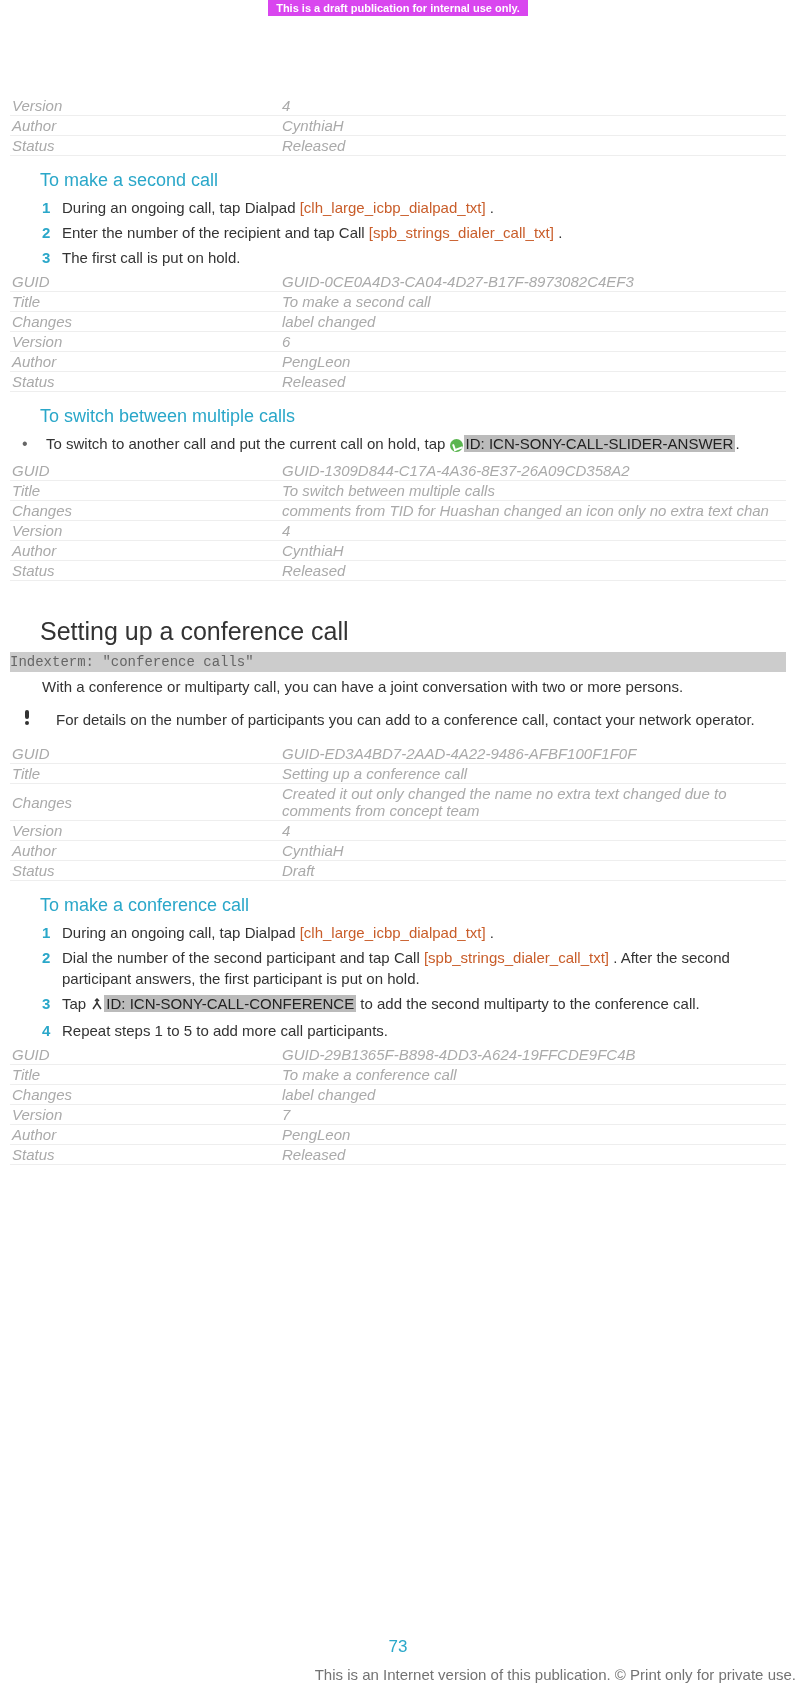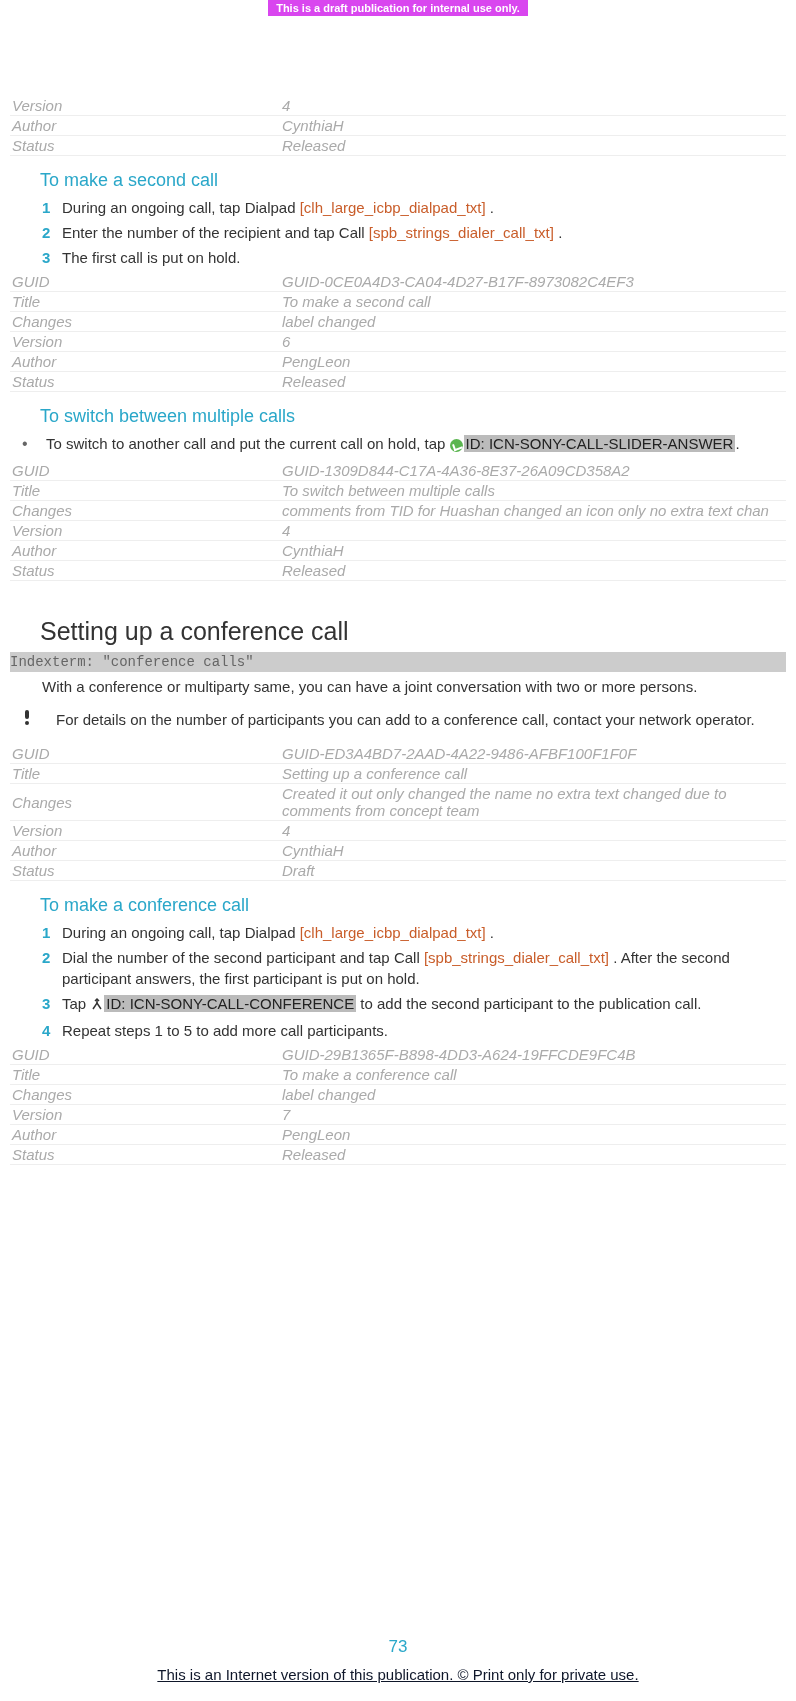--- a/index.html
+++ b/index.html
@@ -132,27 +132,26 @@
     .page-num {
       color: #2aa7c9;
       text-align: center;
       position: absolute;
       bottom: 44px;
       left: 0; right: 0;
       font-size: 17px;
       margin-top: 18px;
     }
     .footer {
-      color: #0f172a;
-      text-align: center;
+      color: #737373;
+      text-align: right;
       position: absolute;
       bottom: 18px;
       left: 0; right: 0;
       font-size: 15px;
-      text-decoration: underline;
     }
   </style>
 </head>
 <body>
 
 <div class="draft-banner">This is a draft publication for internal use only.</div>
 
 <div class="content">
 
   <table class="meta-table">
@@ -247,21 +246,21 @@
         </tr>
     <tr>
           <td>Status</td>
           <td>Released</td>
         </tr>
   </tbody>
     </table>
 
   <div class="big-title">Setting up a conference call</div>
   <div class="indexterm">Indexterm: "conference calls"</div>
-  <div class="body-text">With a conference or multiparty same, you can have a joint conversation with two or more persons.</div>
+  <div class="body-text">With a conference or multiparty call, you can have a joint conversation with two or more persons.</div>
   <div class="tip-row">
     <div class="tip-icon">
       <svg width="10" height="16" viewBox="0 0 10 16">
           <rect x="3" y="1" width="4" height="9" rx="2" fill="#333"></rect>
           <circle cx="5" cy="14" r="2" fill="#333"></circle>
         </svg>
     </div>
     <div class="tip-text">For details on the number of participants you can add to a conference call, contact your network operator.</div>
   </div>
 
@@ -303,21 +302,21 @@
     <div class="step-row">
       <div class="step-num">2</div>
       <div class="step-text"><span>Dial the number of the second participant and tap </span><span class="bold">Call</span><span class="resid"> [spb_strings_dialer_call_txt] </span><span>. After the second participant answers, the first participant is put on hold.</span></div>
     </div>
     <div class="step-row">
       <div class="step-num">3</div>
       <div class="step-text"><span>Tap </span><span class="merge-icon"><svg width="14" height="14" viewBox="0 0 14 14">
               <path d="M3 12 L7 6 L11 12" fill="none" stroke="#333" stroke-width="1.5"></path>
               <path d="M7 6 L7 2" stroke="#333" stroke-width="1.5"></path>
               <path d="M5 4 L7 2 L9 4" fill="none" stroke="#333" stroke-width="1.5"></path>
-            </svg></span><span class="hl">ID: ICN-SONY-CALL-CONFERENCE</span><span> to add the second participant to the publication call.</span></div>
+            </svg></span><span class="hl">ID: ICN-SONY-CALL-CONFERENCE</span><span> to add the second multiparty to the conference call.</span></div>
     </div>
     <div class="step-row">
       <div class="step-num">4</div>
       <div class="step-text">Repeat steps 1 to 5 to add more call participants.</div>
     </div>
   </div>
 
   <table class="meta-table">
     <tbody>
         <tr>

